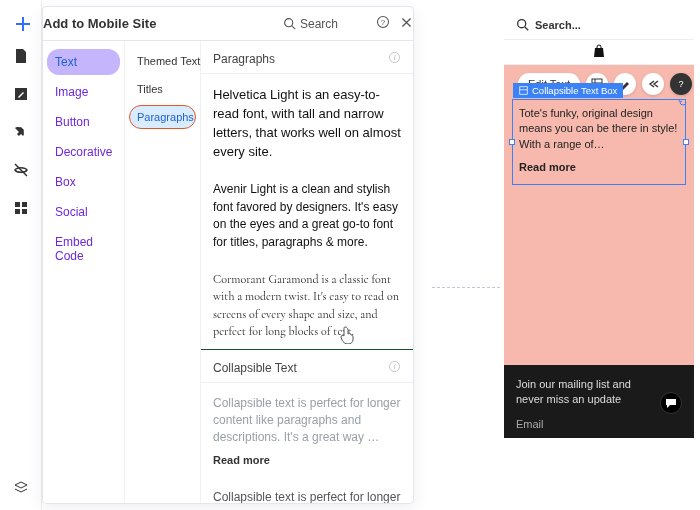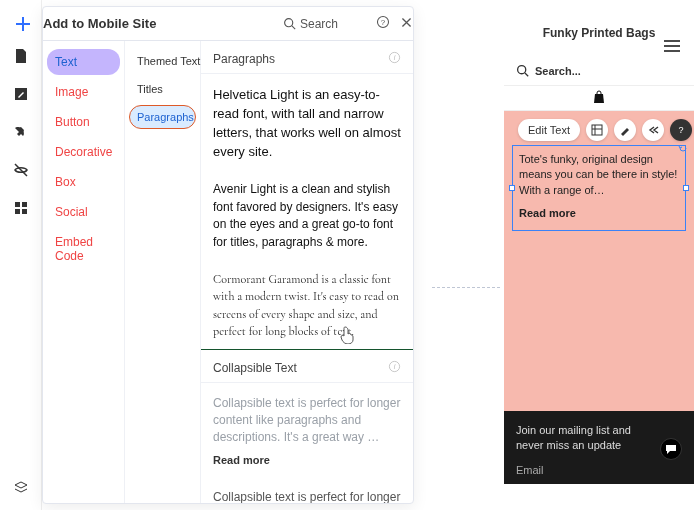--- a/index.html
+++ b/index.html
@@ -14,21 +14,21 @@
   
   .panel { position: absolute; left: 42px; top: 6px; width: 372px; height: 498px; background: #fff; border: 1px solid #e3e6ee; border-radius: 4px; box-shadow: 0 4px 16px rgba(0,0,0,0.07); display: flex; flex-direction: column; overflow: hidden; }
   .panel-header { height: 34px; border-bottom: 1px solid #e3e6ee; display: flex; align-items: center; padding: 0 0; }
   .panel-title { font-size: 13px; font-weight: 600; flex: 1; }
   .panel-header .hsearch { display: flex; align-items: center; color: #555; font-size: 12px; margin-right: 28px; cursor: pointer; }
   .panel-header .hsearch svg { margin-right: 4px; }
   .panel-header .hicon { color: #555; cursor: pointer; margin-left: 10px; }
 
   .panel-body { display: flex; flex: 1; overflow: hidden; }
   .col1 { width: 82px; border-right: 1px solid #eef0f5; padding: 8px 4px; }
-  .col1-item { display: block; padding: 6px 8px; font-size: 12px; color: #ef4444; border-radius: 12px; cursor: pointer; margin-bottom: 4px; }
+  .col1-item { display: block; padding: 6px 8px; font-size: 12px; color: #6d28d9; border-radius: 12px; cursor: pointer; margin-bottom: 4px; }
   .col1-item.active { background: #c4b5fd; color: #1e62d0; }
 
   .col2 { width: 76px; border-right: 1px solid #eef0f5; padding: 8px 4px; }
   .col2-item { display: block; padding: 6px 8px; font-size: 11px; color: #333; border-radius: 12px; cursor: pointer; margin-bottom: 4px; white-space: nowrap; }
   .col2-item.active { background: #d9ebff; color: #1e62d0; border: 1px solid #de5a28; padding: 5px 7px; }
 
   .col3 { flex: 1; overflow-y: auto; padding: 0; }
   .section-header { display: flex; align-items: center; padding: 10px 12px 6px 12px; border-bottom: 1px solid #eef0f5; }
   .section-title { flex: 1; font-size: 12px; color: #444; }
   .info-icon { color: #bbb; cursor: pointer; }
@@ -188,28 +188,20 @@
   </div>
 </div>
 
 <svg class="cursor" width="16" height="18" viewBox="0 0 16 18">
     <path d="M5 1c3 0 3 3 3 4v3c1-1 3-1 3 1 1 0 2 0 2 2v3c0 2-2 4-5 4s-5-2-6-4l-1-3c0-2 2-2 3-1V3c0-1 0-2 1-2z" fill="#fff" stroke="#555"></path>
   </svg>
 
 <div class="dashed"></div>
 
 <div class="mobile">
-  <div class="mobile-head">
-    <div class="site-title">Funky Printed Bags</div>
-    <div class="hamburger">
-      <svg width="16" height="12" viewBox="0 0 16 12">
-          <path d="M0 1h16M0 6h16M0 11h16" stroke="#111" stroke-width="1.6"></path>
-        </svg>
-    </div>
-  </div>
   <div class="msearch">
     <svg width="13" height="13" viewBox="0 0 16 16">
         <circle cx="7" cy="7" r="5" fill="none" stroke="currentColor" stroke-width="1.6"></circle>
         <path d="M11 11l4 4" stroke="currentColor" stroke-width="1.6"></path>
       </svg>
     <span style="font-weight:600;">Search...</span>
   </div>
   <div class="strip">
     <span><svg width="12" height="14" viewBox="0 0 12 14">
           <path d="M2 4h8l1 9H1z" fill="#111"></path>
@@ -235,20 +227,27 @@
             <path d="M7 3L3 6l4 3M11 3L7 6l4 3" fill="none" stroke="#333" stroke-width="1.4"></path>
           </svg>
         </div>
       <div class="circ" style="background:#333;">
           <svg width="12" height="12" viewBox="0 0 12 12">
             <text x="6" y="9" text-anchor="middle" font-size="9" fill="#fff">?</text>
           </svg>
         </div>
     </div>
     <div class="selbox">
+      <div class="sel-badge">
+        <svg width="9" height="9" viewBox="0 0 12 12">
+            <rect x="1" y="1" width="10" height="10" fill="none" stroke="#fff"></rect>
+            <path d="M1 5h10" stroke="#fff"></path>
+          </svg>
+        <span>Collapsible Text Box</span>
+      </div>
       <div class="sel-handle h-left"></div>
       <div class="sel-handle h-right"></div>
       <div class="sel-handle h-topright"><svg width="12" height="12" viewBox="0 0 12 12">
             <path d="M3 6a3 3 0 106 0" fill="none" stroke="#3b82f6"></path>
             <path d="M3 6l-1-2M3 6l2-1" stroke="#3b82f6"></path>
           </svg></div>
       <div class="sel-content">
         <span>Tote's funky, original design means you can be there in style! With a range of…</span><br>
         <span class="sel-readmore">Read more</span>
       </div>

